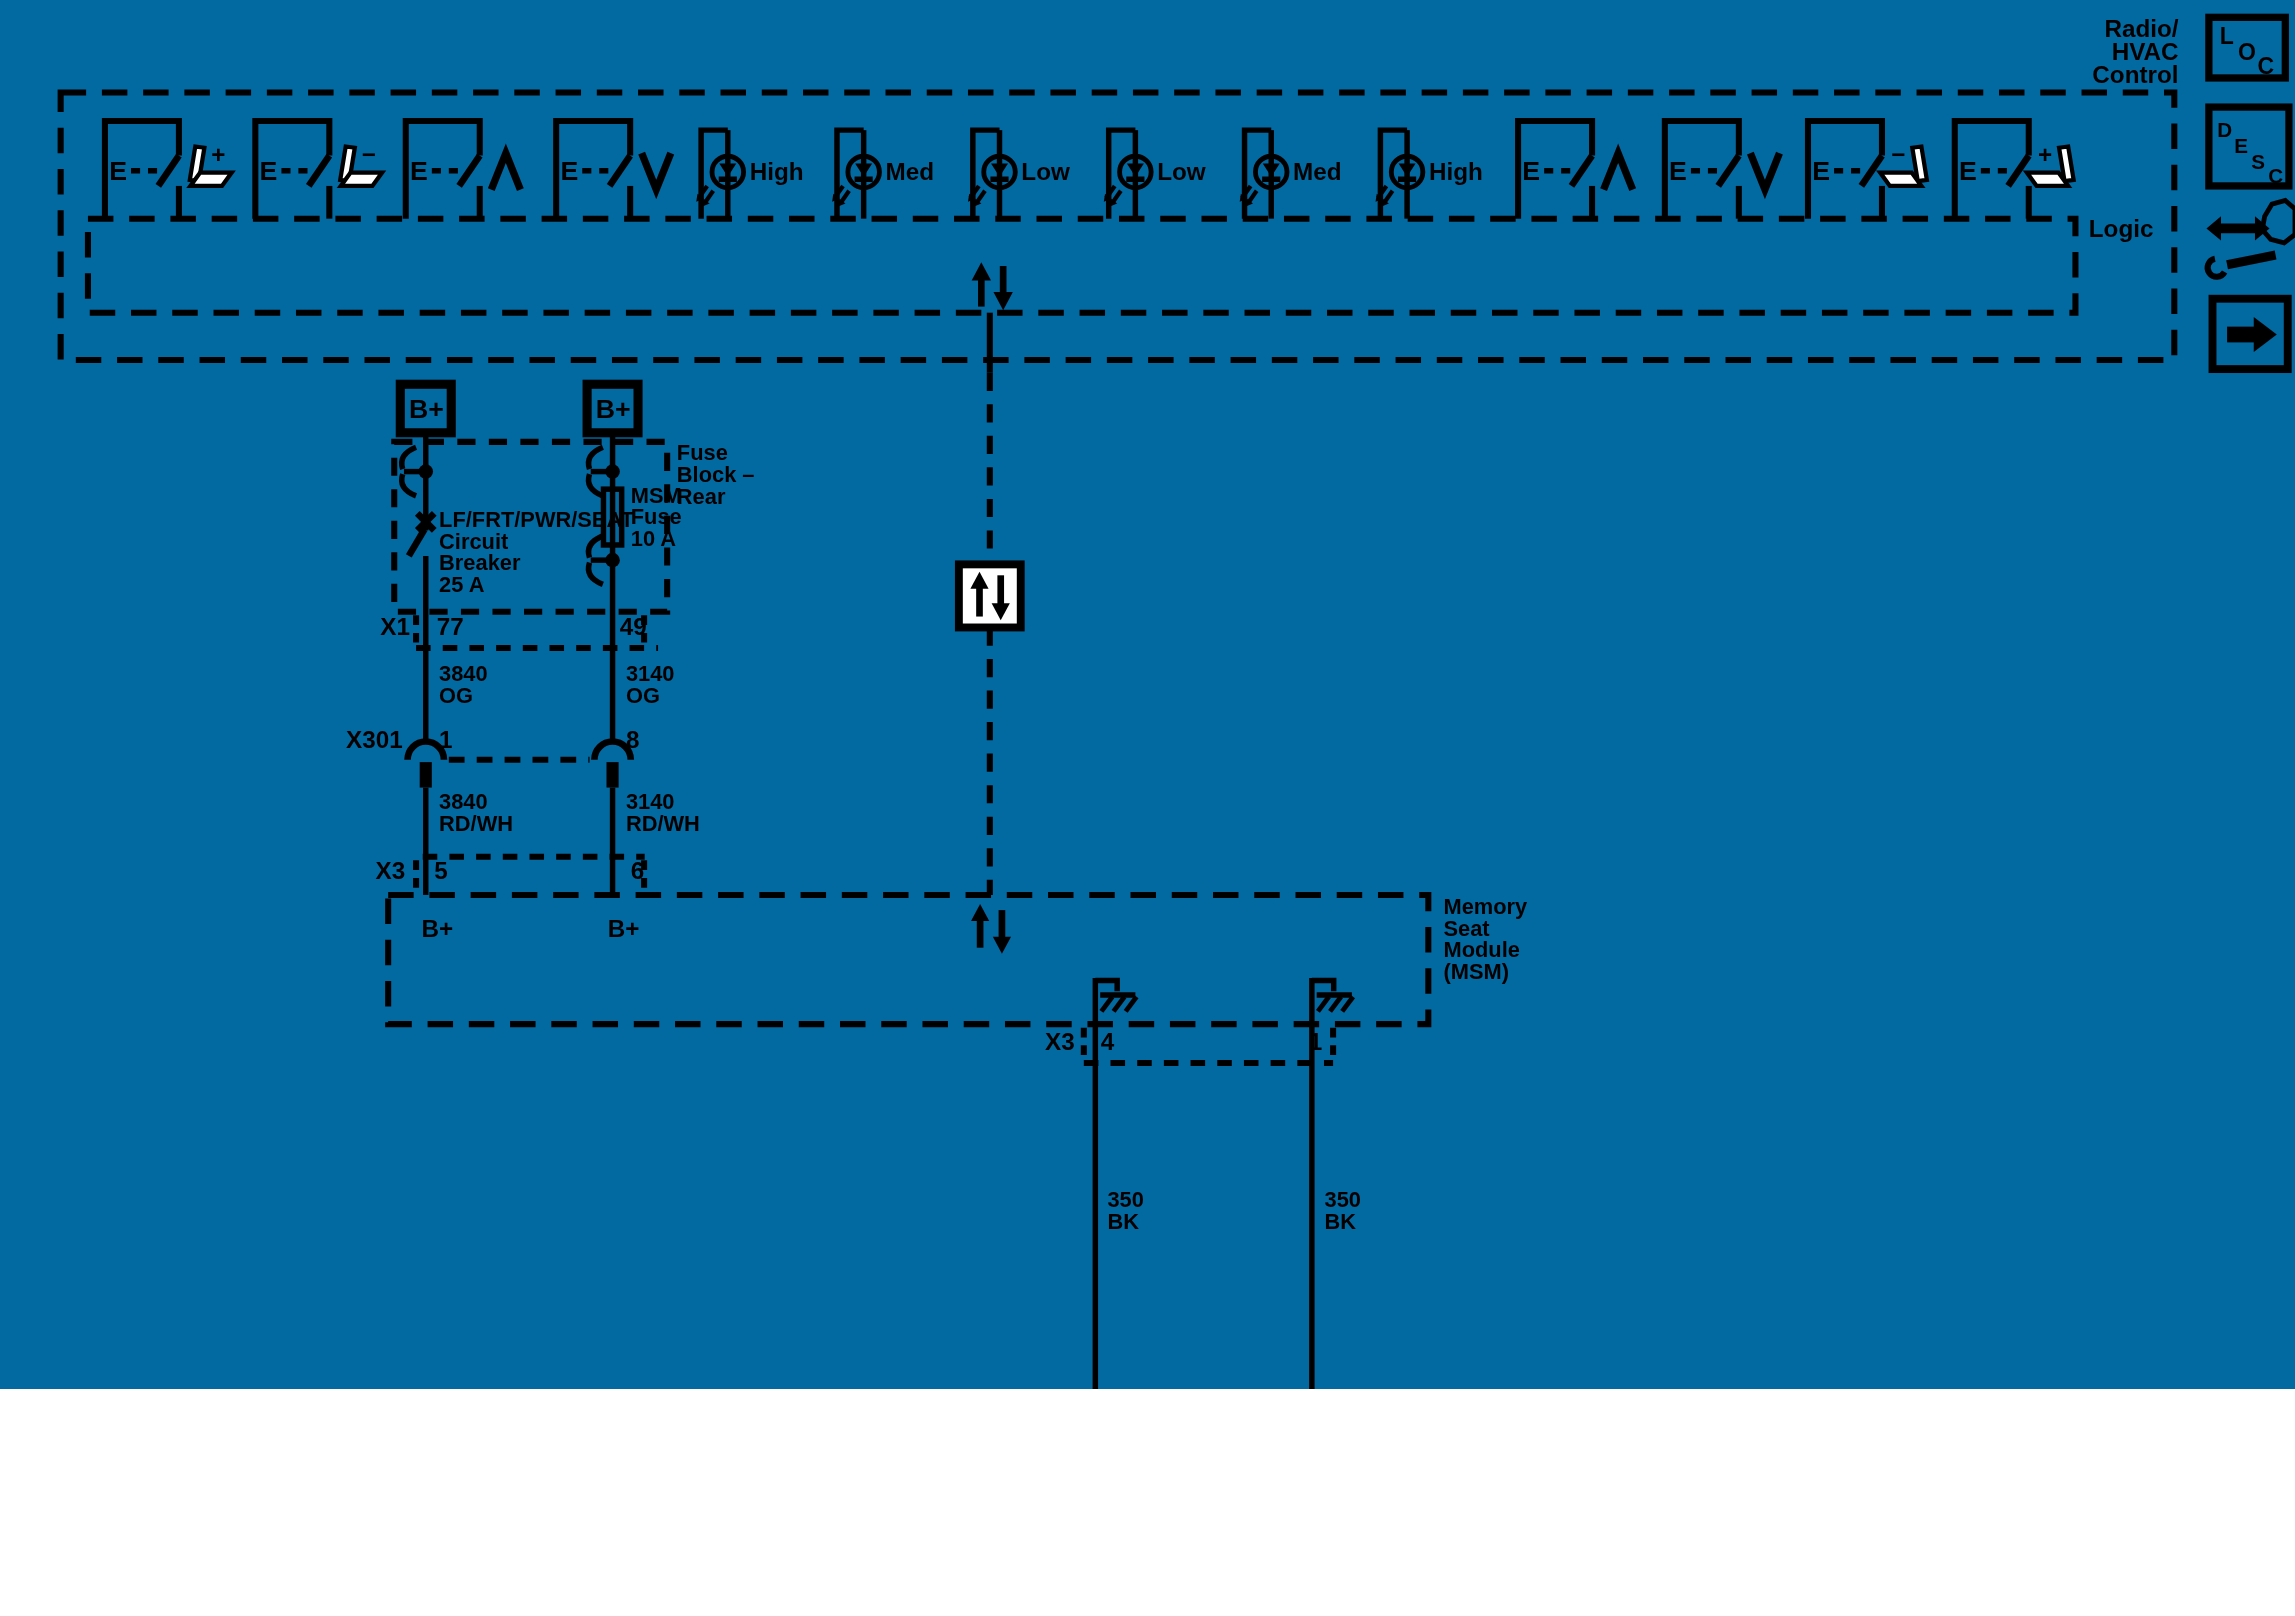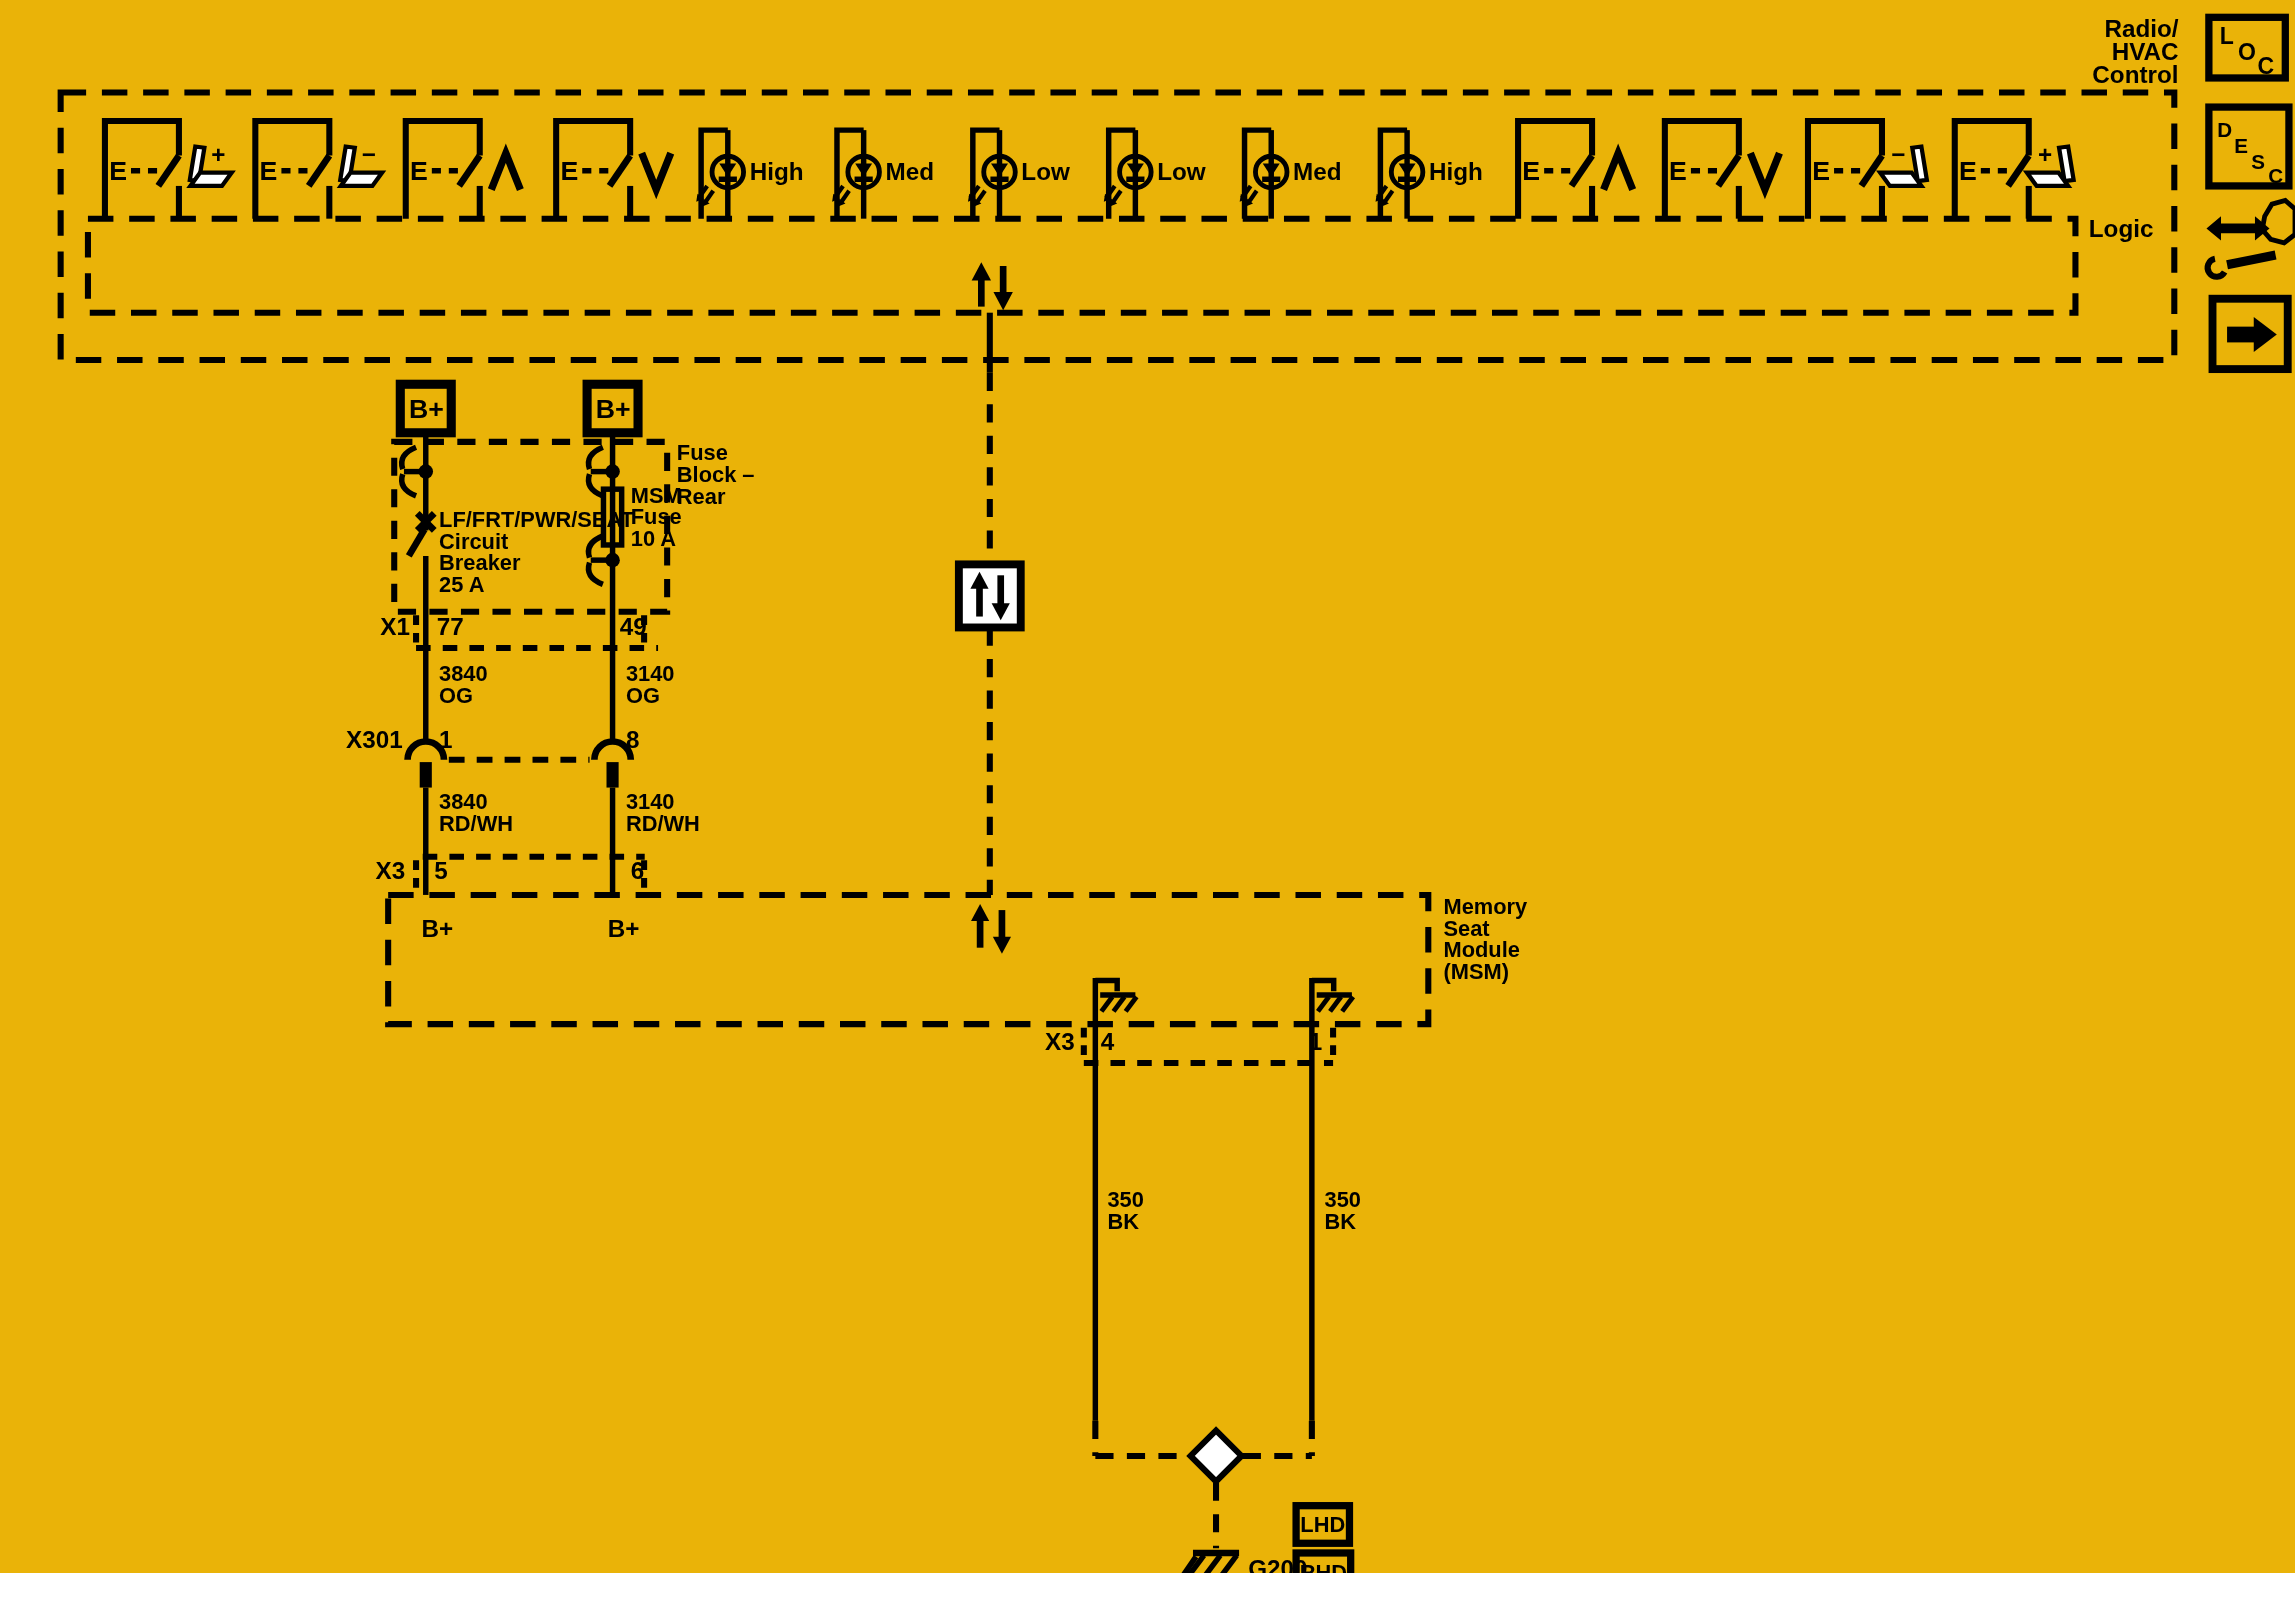--- a/index.html
+++ b/index.html
@@ -1,16 +1,16 @@
 <!DOCTYPE html>
 <html style="font-size:9.7px"><head>
 <meta charset="utf-8">
 <style>
   html,body{margin:0;padding:0;background:#fff;}
-  #stage{width:2295px;height:1573px;position:relative;background:#eab308;}
+  #stage{width:2295px;height:1389px;position:relative;background:#0369a1;}
   svg{display:block;}
   text{font-family:"Liberation Sans", sans-serif;font-weight:bold;fill:#000;}.t34{font-size:34px}.t36{font-size:36px}.t38{font-size:38px}
   .t40{font-size:40px}.t44{font-size:44px}
   .end{text-anchor:end}.mid{text-anchor:middle}
   .s7{stroke:#000;stroke-width:7;fill:none}
   .s8{stroke:#000;stroke-width:8;fill:none}
   .s9{stroke:#000;stroke-width:9;fill:none}
   .s10{stroke:#000;stroke-width:10;fill:none}
   .s11{stroke:#000;stroke-width:11;fill:none}
   .s12{stroke:#000;stroke-width:12;fill:none}

